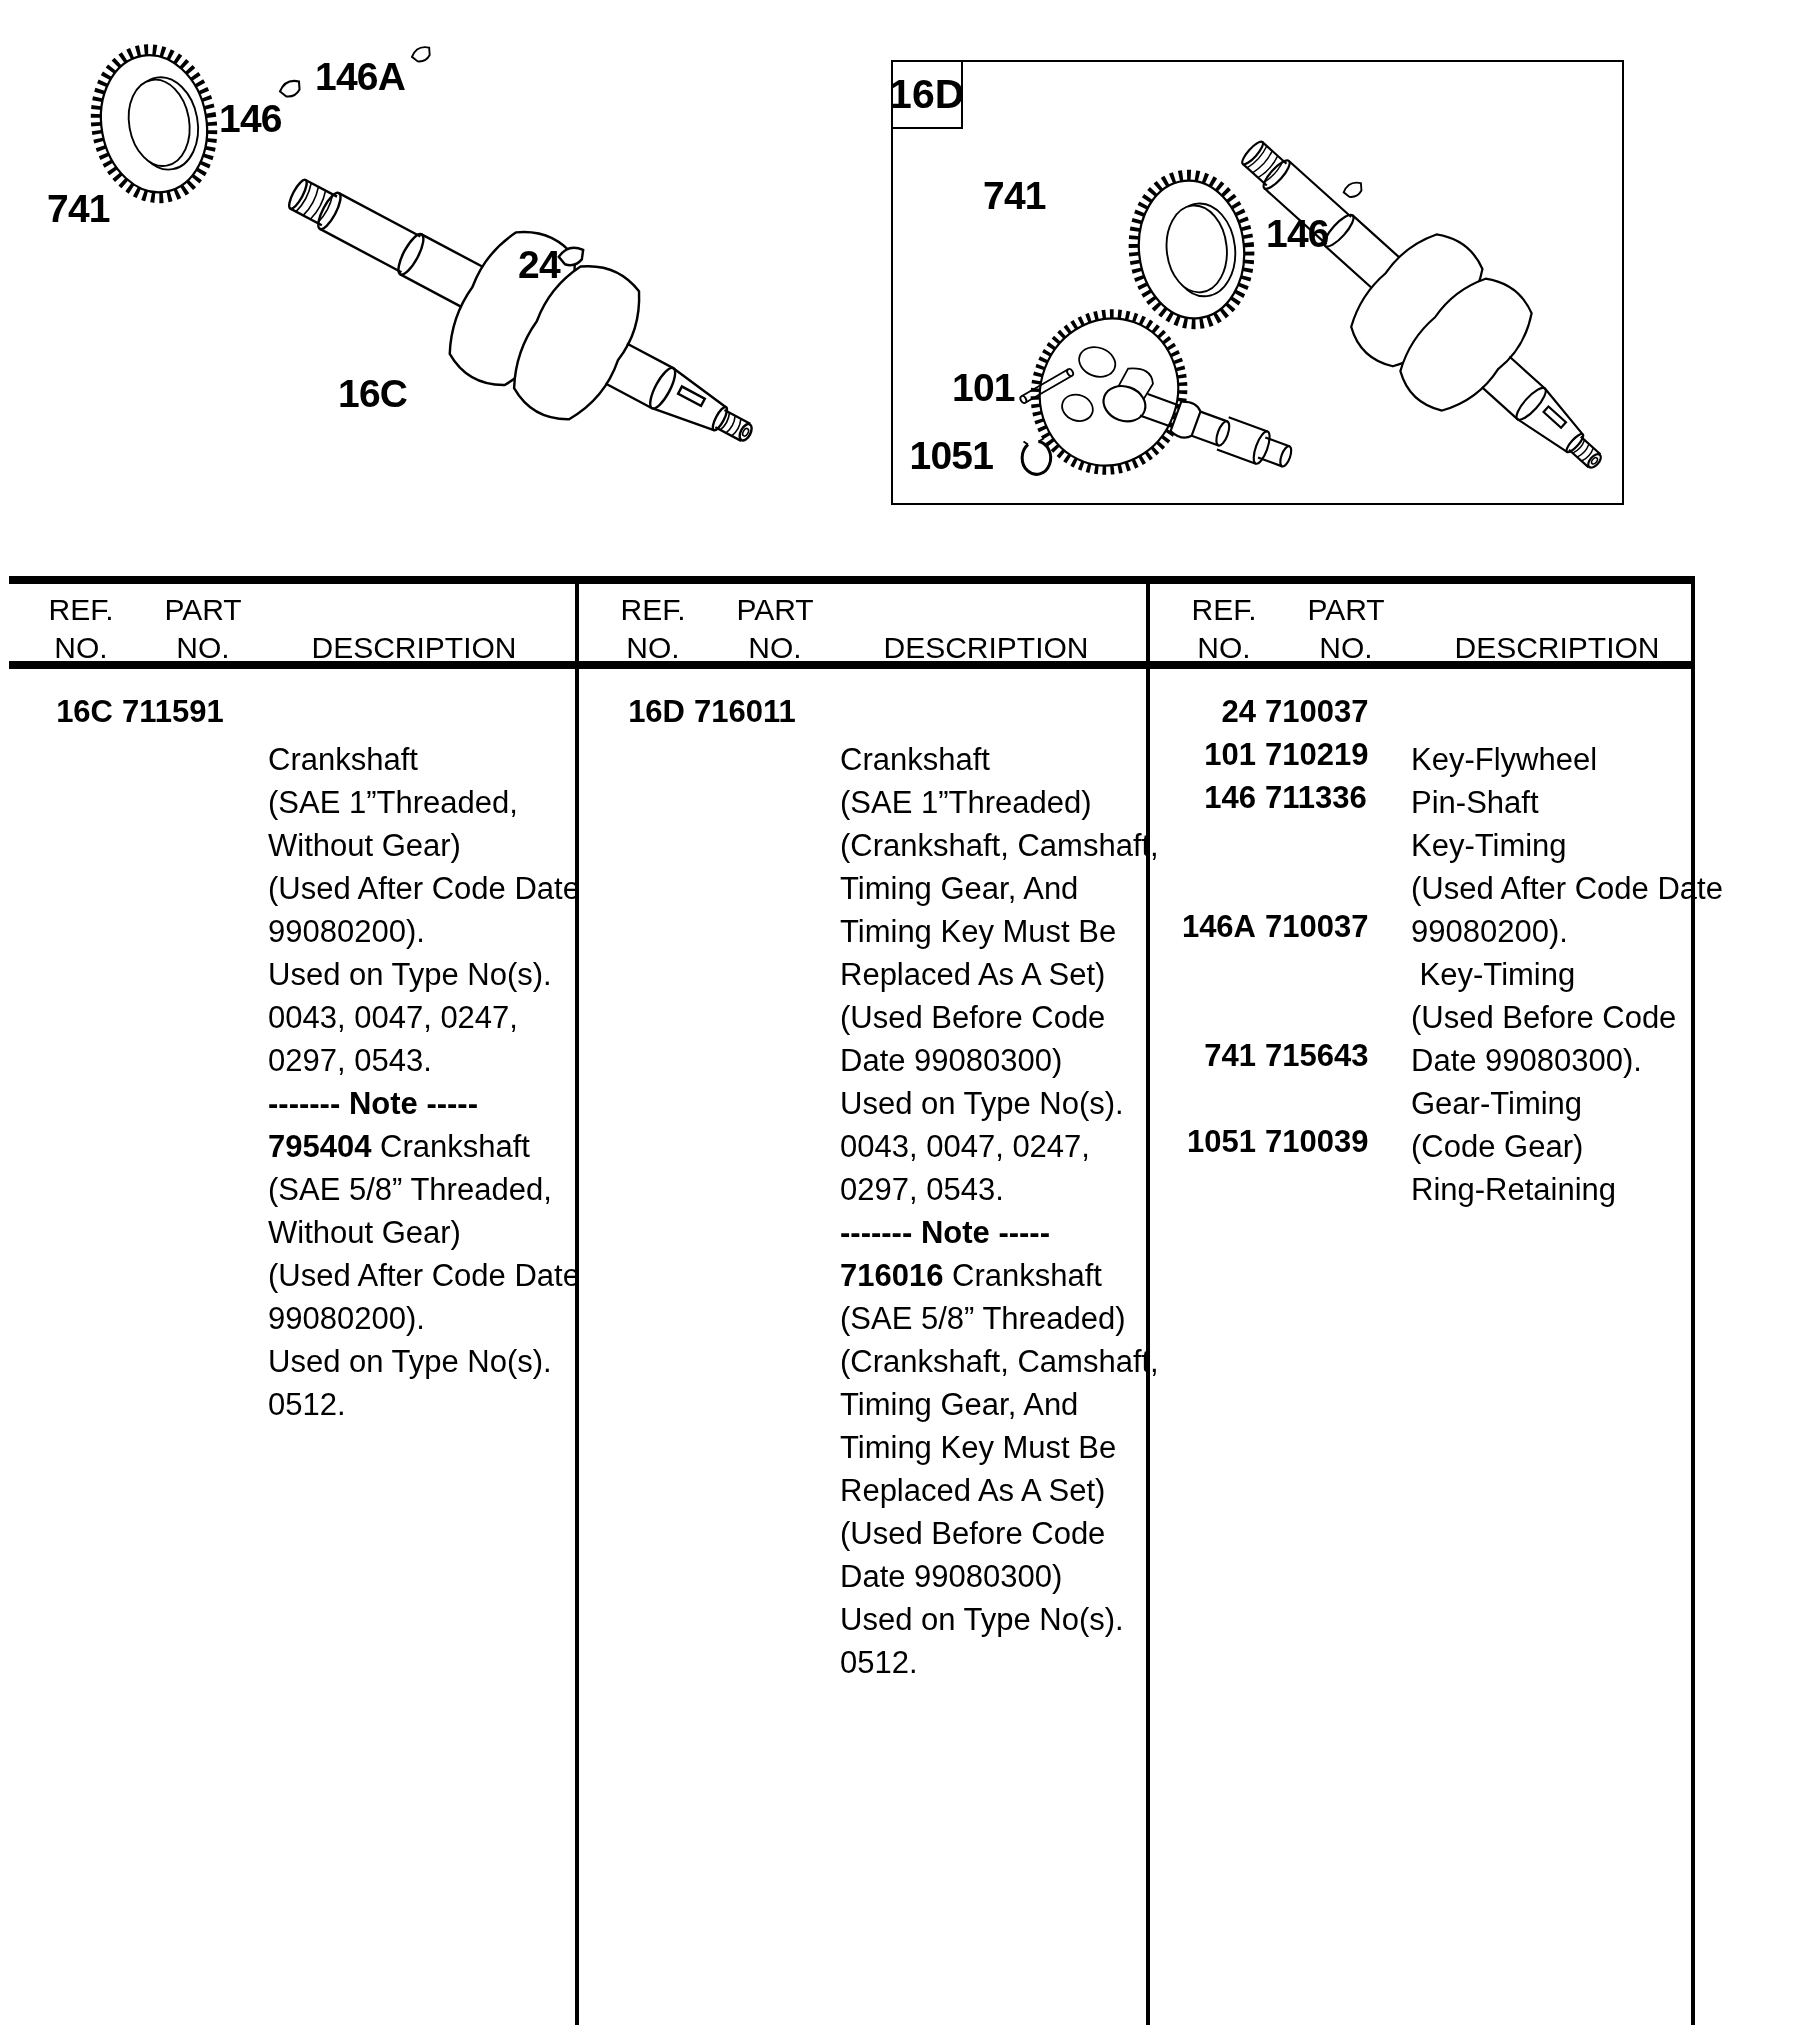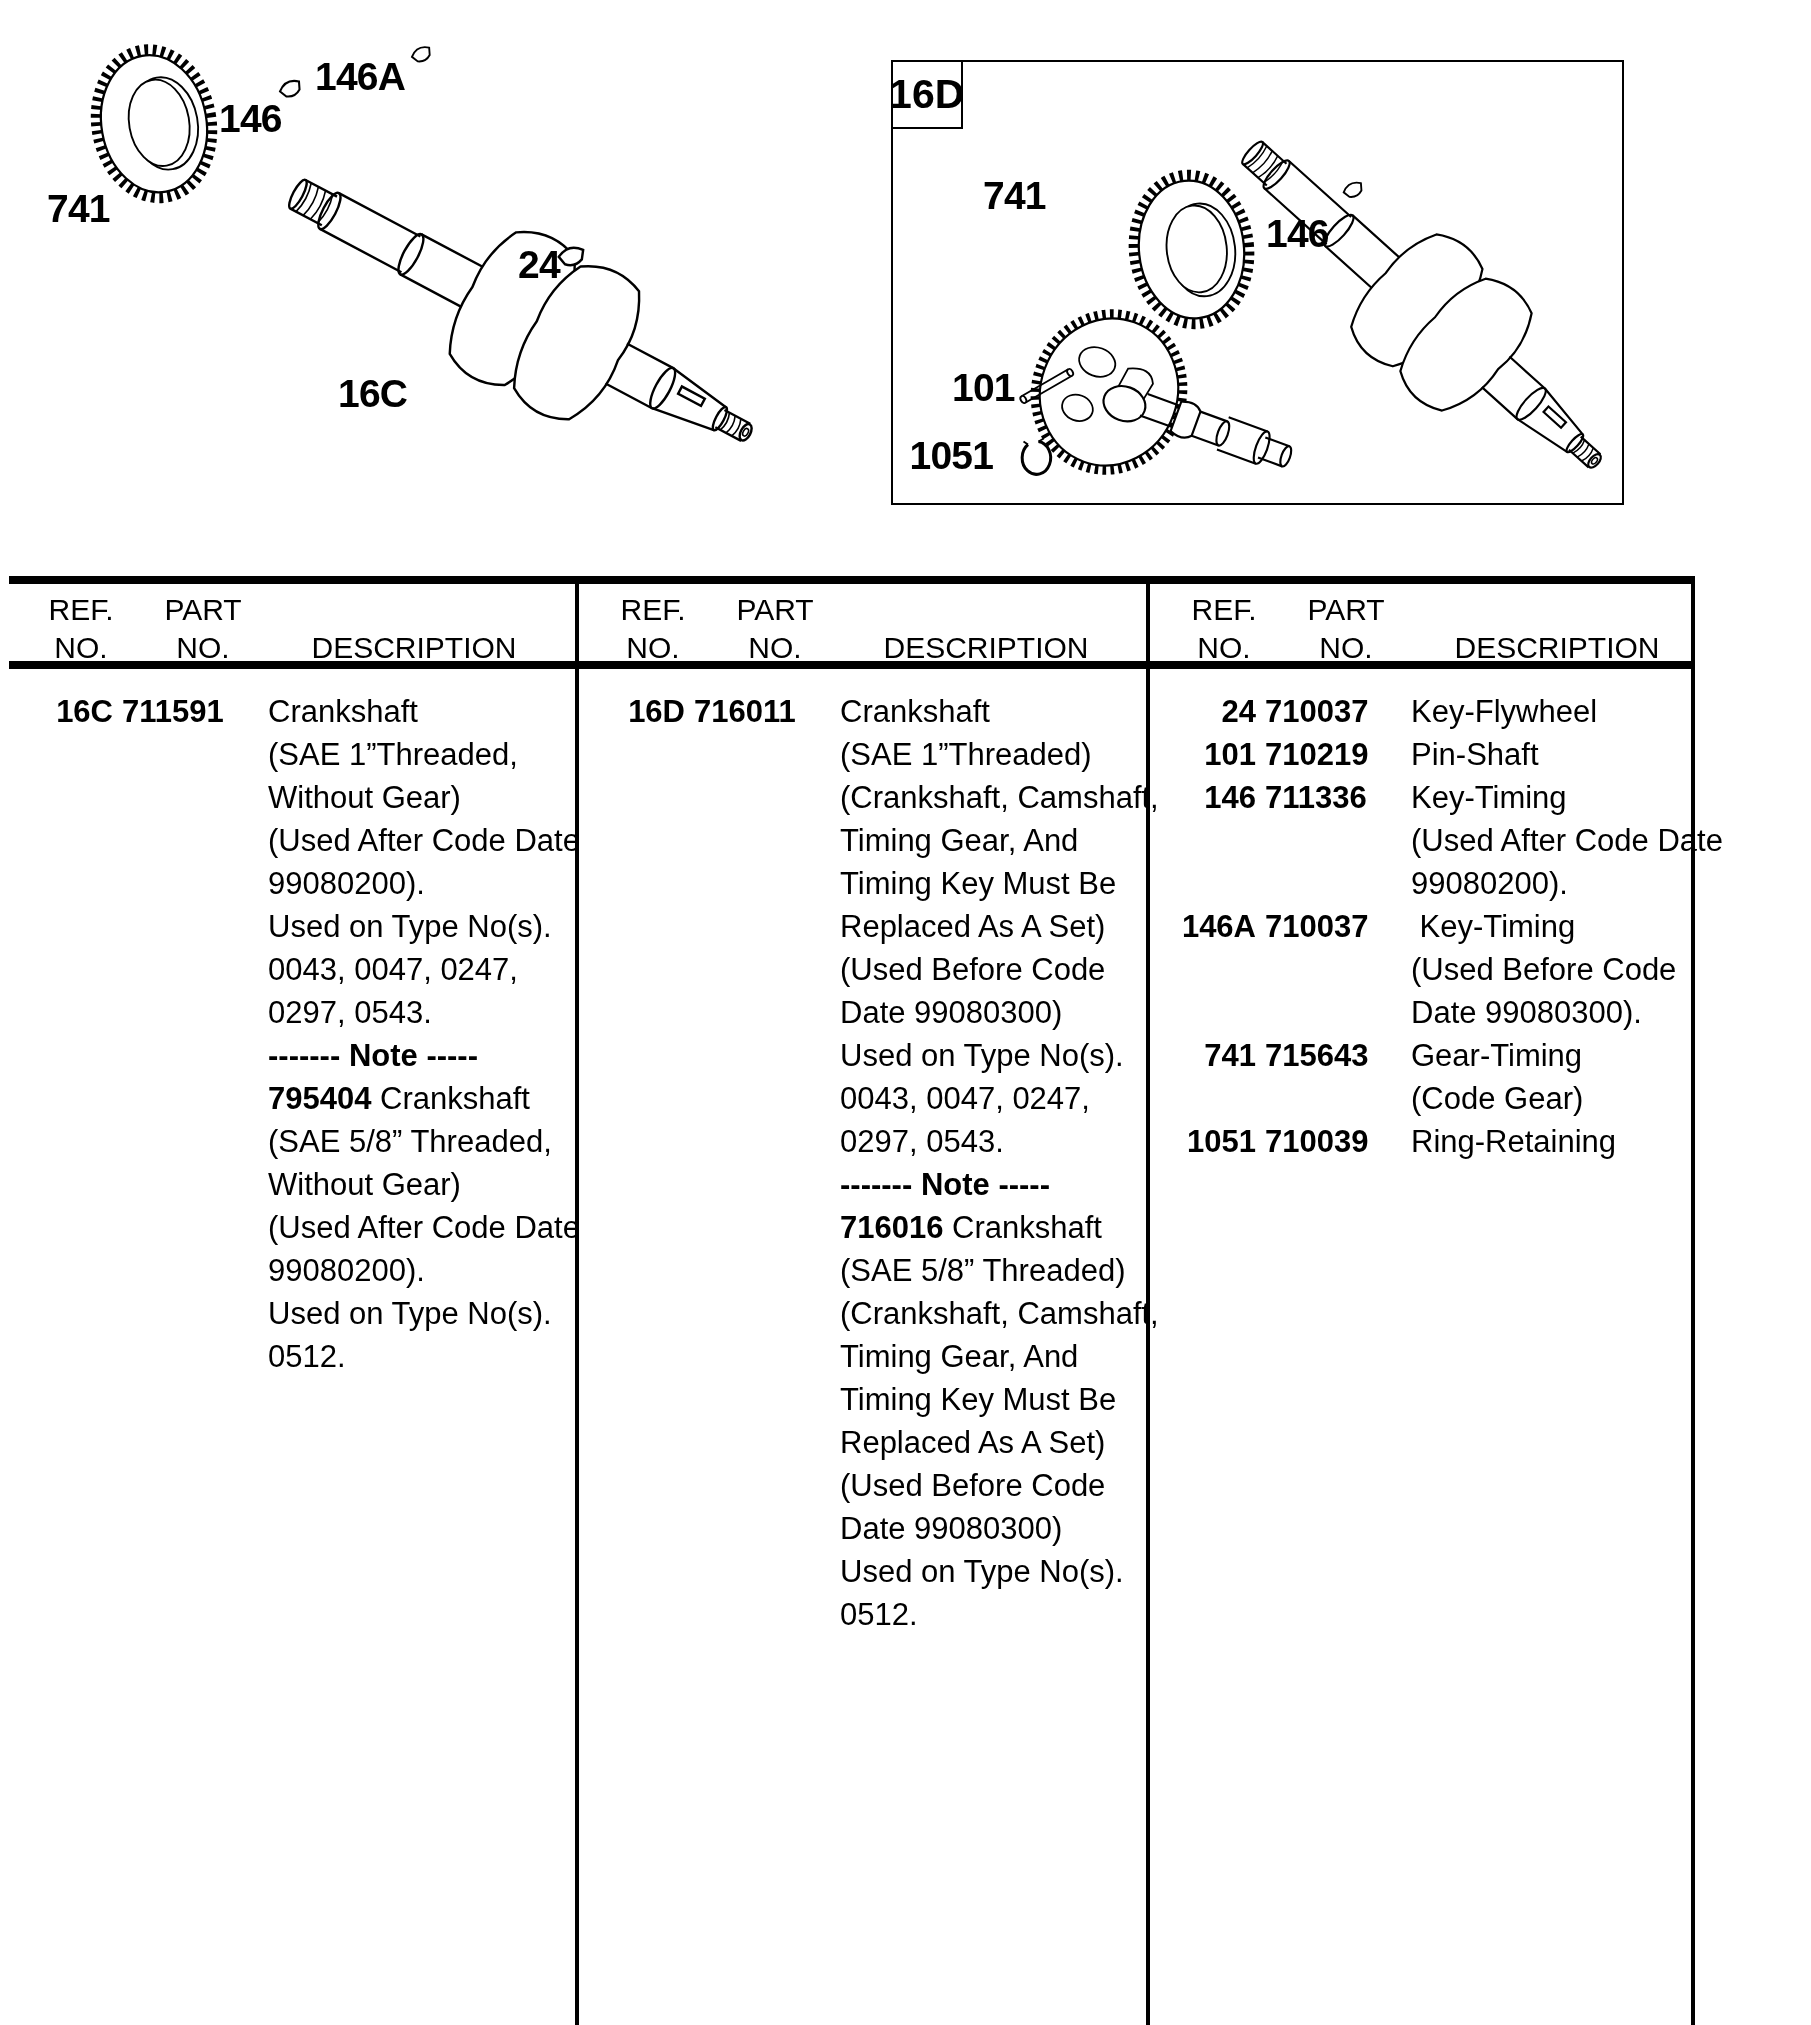--- a/index.html
+++ b/index.html
@@ -14,21 +14,21 @@
               font-weight:700;font-size:41px;background:#fff;}
   .ptable{position:absolute;left:0;top:4px;width:1811px;height:2025px;}
   .hline{position:absolute;left:9px;width:1685px;height:7.5px;background:#000;}
   .vline{position:absolute;top:572px;height:1453px;width:3.8px;background:#000;}
   .tcol{position:absolute;top:572px;width:570px;height:1453px;font-size:31px;}
   .hdr{position:absolute;transform:translateX(-50%);font-size:30px;white-space:pre;}
   .tbody{position:absolute;left:0;top:118px;width:570px;}
   .trow{position:relative;height:43px;}
   .c-ref{position:absolute;left:0;width:104px;text-align:right;font-weight:700;}
   .c-part{position:absolute;left:113px;width:135px;text-align:left;font-weight:700;}
-  .c-desc{position:absolute;left:259px;white-space:pre;}
+  .c-desc{position:absolute;left:259px;white-space:pre;margin-top:48px;}
   .c-desc b{font-weight:700;text-align:right;}
 </style>
 </head>
 <body>
 
 <div class="page">
 
   <section class="illus">
     <svg width="863" height="570" viewBox="0 0 1150 760">
       <defs>

